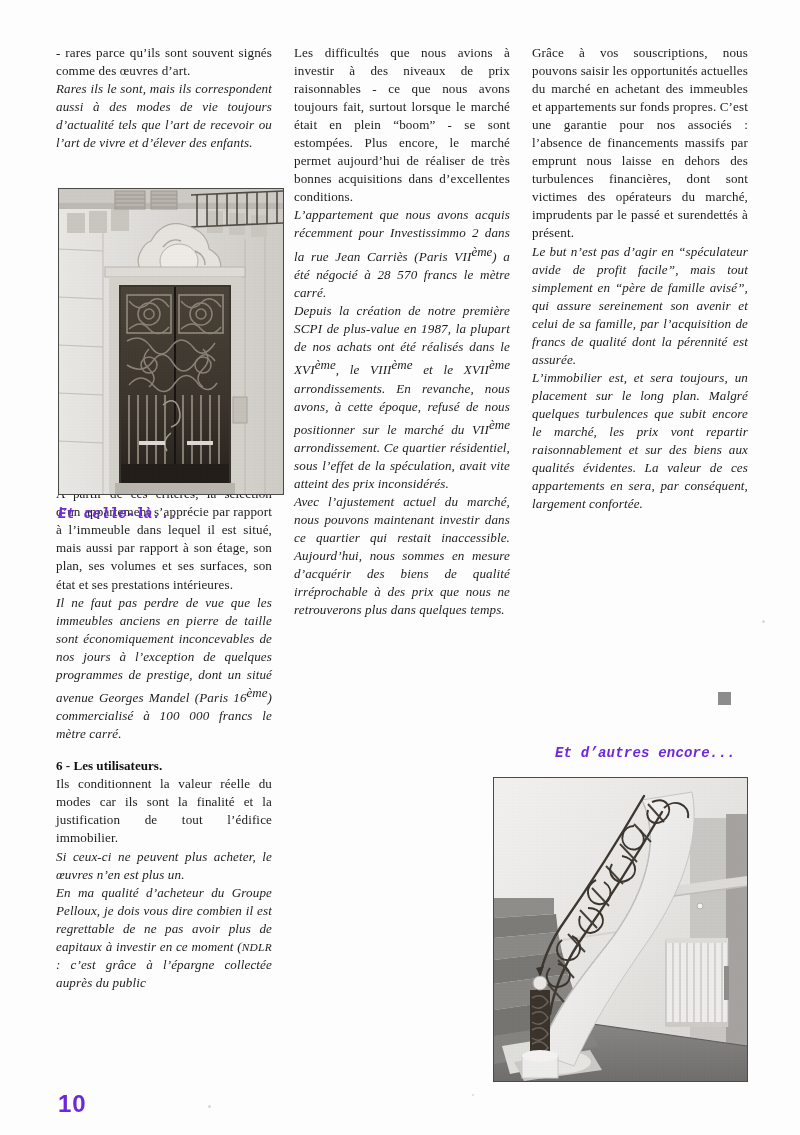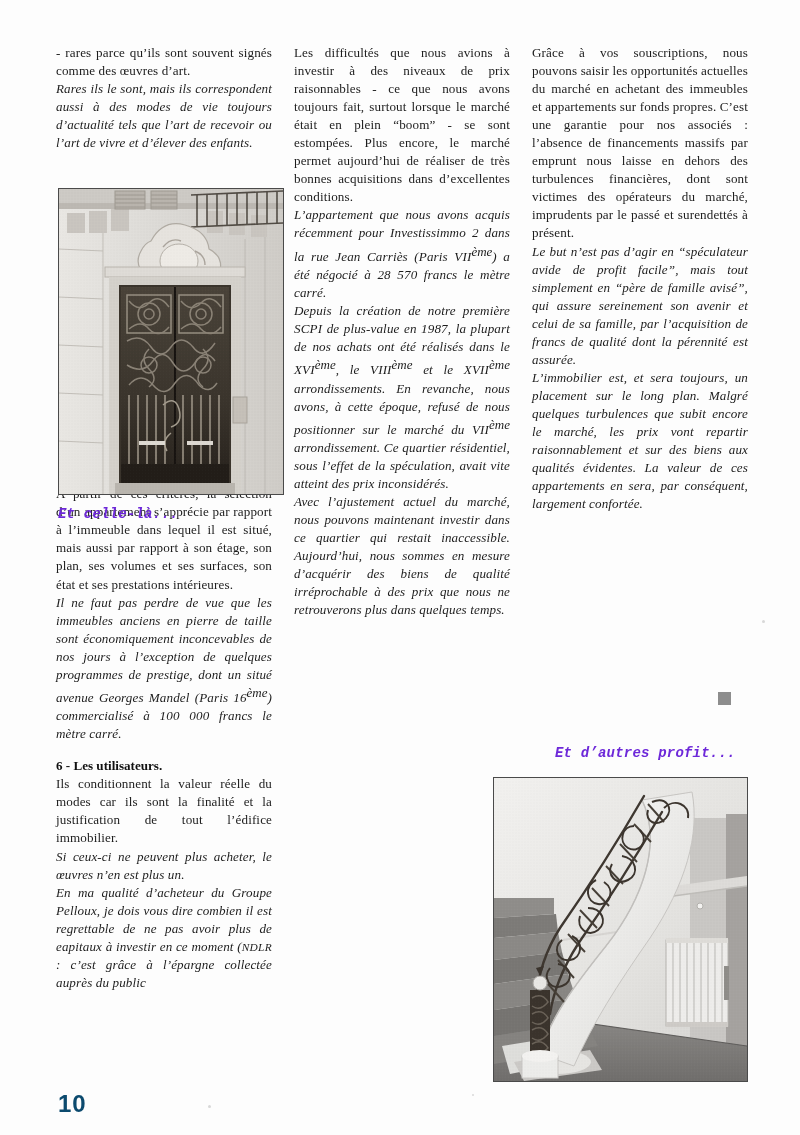--- a/index.html
+++ b/index.html
@@ -102,21 +102,21 @@
     background: #8d8d8d;
   }
 
   .folio {
     position: absolute;
     left: 58px;
     top: 1090px;
     font-family: "Liberation Sans", sans-serif;
     font-weight: bold;
     font-size: 24px;
-    color: #0c4a6e;
+    color: #6d28d9;
     letter-spacing: 1px;
   }
   .speck {
     position: absolute;
     background: #d8d8d8;
     border-radius: 50%;
   }
 </style>
 </head>
 <body>
@@ -324,21 +324,21 @@
       <rect x="174" y="208" width="14" height="26" fill="#c5c0b8" stroke="#a8a39b"></rect>
 
       <rect x="0" y="0" width="224" height="305" fill="url(#grainD)"></rect>
     </svg>
   </div>
 
   <div class="caption" id="caption-door">Et celle-là...</div>
 
   <div class="endmark"></div>
 
-  <div class="caption" id="caption-stairs">Et d’autres profit...</div>
+  <div class="caption" id="caption-stairs">Et d’autres encore...</div>
 
   <div class="photo" id="photo-stairs">
     <svg viewBox="0 0 253 303" preserveAspectRatio="none" aria-hidden="true">
       <defs>
         <linearGradient id="wallG" x1="0" y1="0" x2="1" y2="1">
           <stop offset="0%" stop-color="#f2f1ef"></stop>
           <stop offset="60%" stop-color="#e3e2df"></stop>
           <stop offset="100%" stop-color="#d2d1ce"></stop>
         </linearGradient>
         <linearGradient id="stringerG" x1="0" y1="0" x2="1" y2="1">

